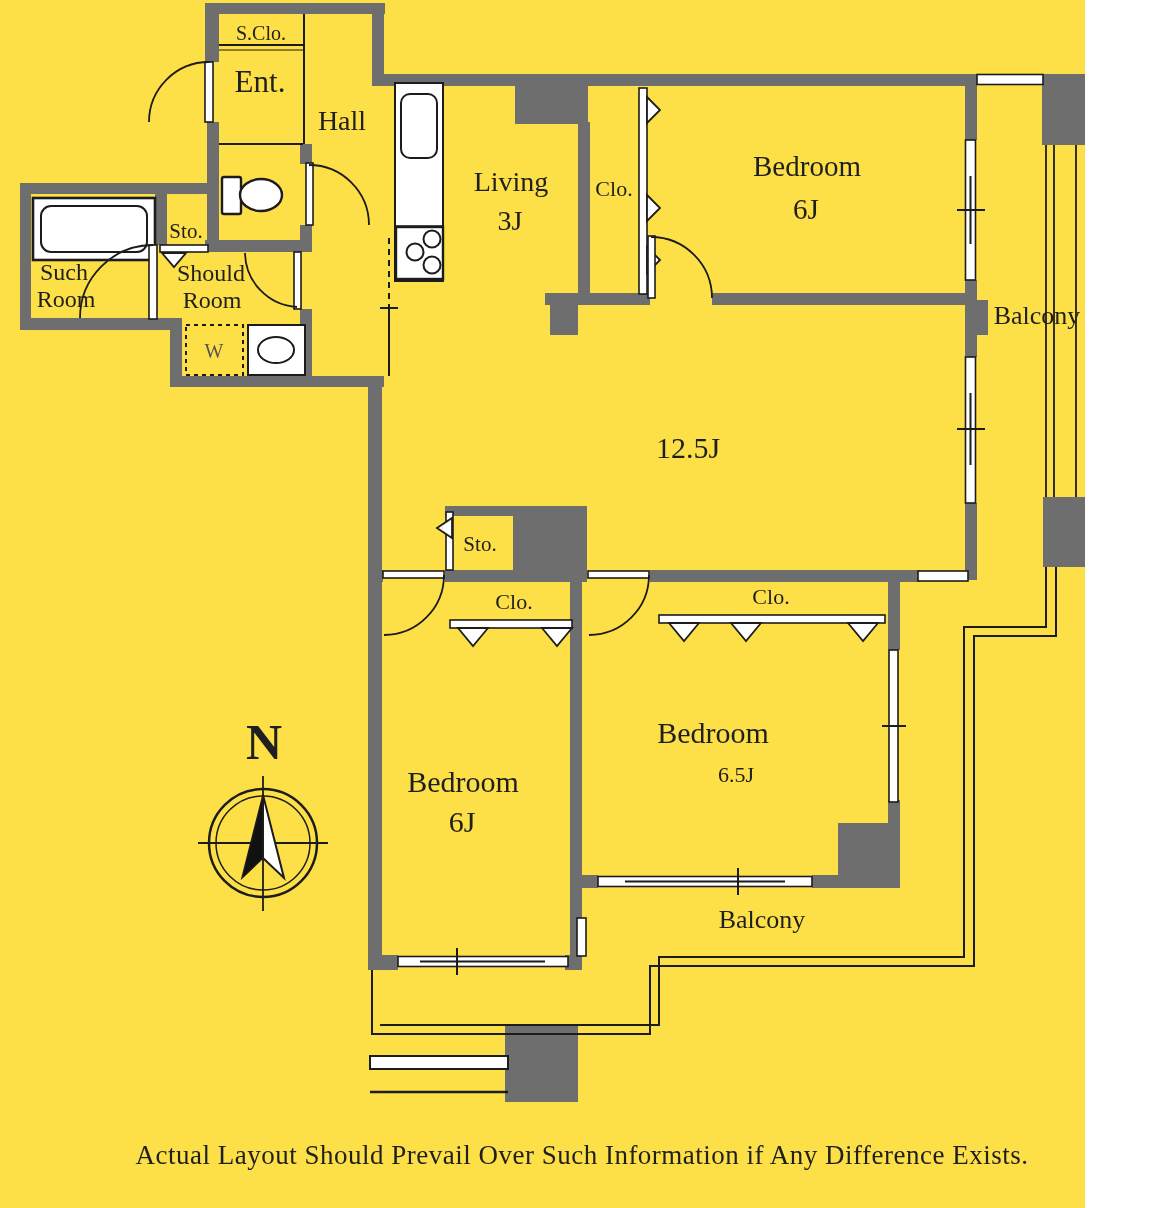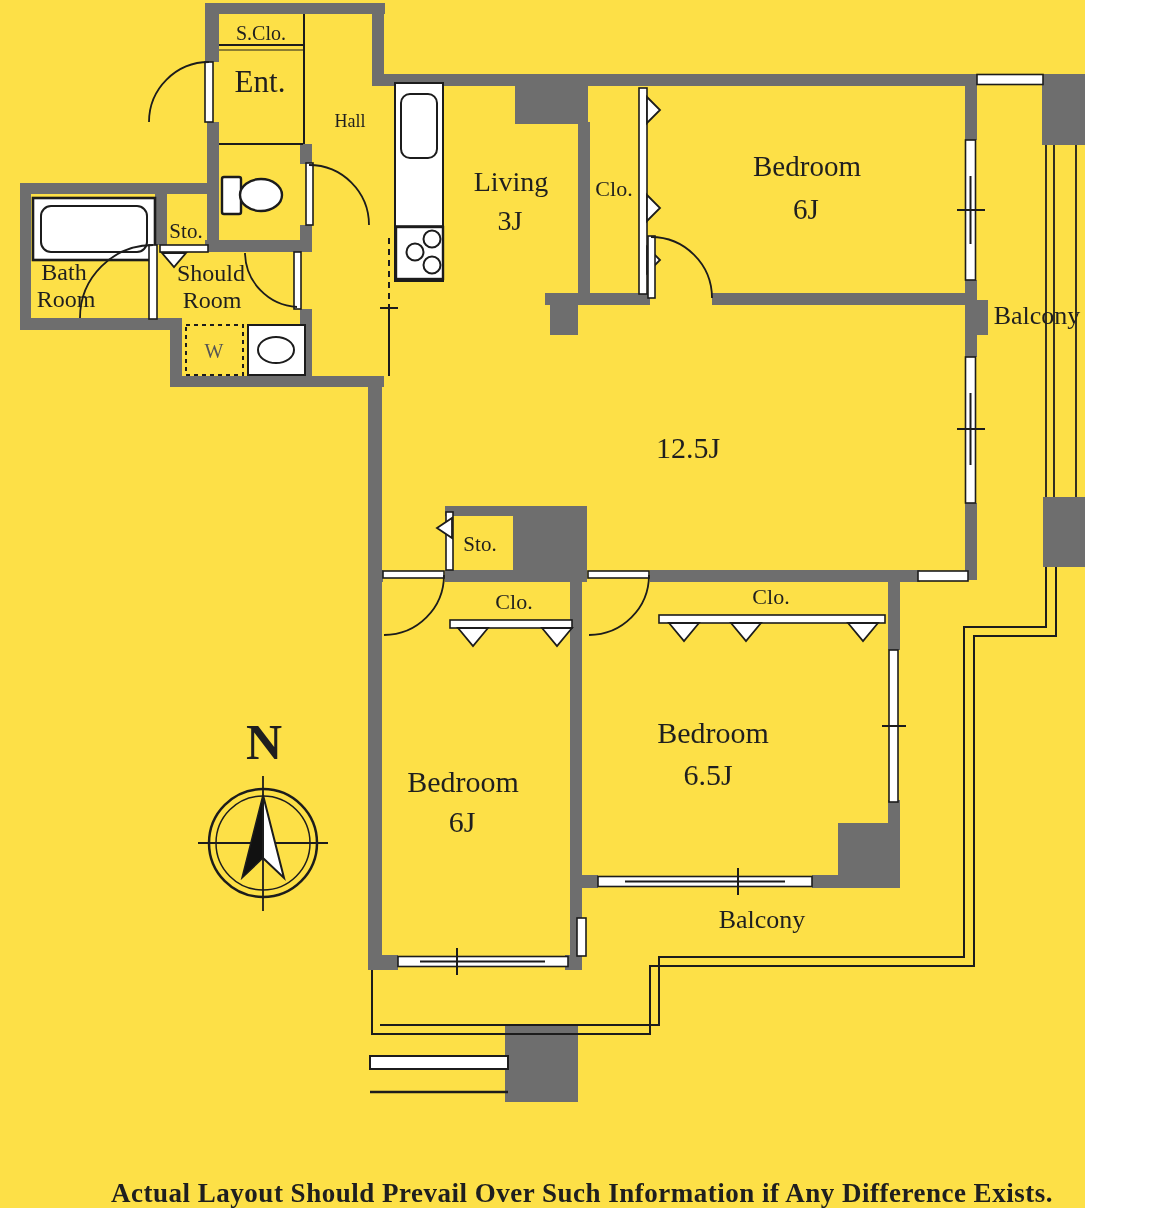--- a/index.html
+++ b/index.html
@@ -217,38 +217,38 @@
       <circle cx="263" cy="843" r="47" stroke-width="1.5"></circle>
       <line x1="198" y1="843" x2="328" y2="843" stroke-width="1.8"></line>
       <line x1="263" y1="776" x2="263" y2="911" stroke-width="1.8"></line>
       <path d="M 263,795 L 242,878 L 263,858 Z" fill="#111111" stroke-width="1.5"></path>
       <path d="M 263,795 L 284,878 L 263,858 Z" fill="#ffffff" stroke-width="2"></path>
     </g>
   </svg>
 
   <div class="lbl" style="left:261px;top:33px;font-size:20px">S.Clo.</div>
   <div class="lbl" style="left:260px;top:81px;font-size:31px">Ent.</div>
-  <div class="lbl" style="left:350px;top:121px;font-size:18px">Hall</div>
+  <div class="lbl" style="left:342px;top:121px;font-size:28px">Hall</div>
   <div class="lbl" style="left:511px;top:182px;font-size:28px">Living</div>
   <div class="lbl" style="left:510px;top:221px;font-size:28px">3J</div>
   <div class="lbl" style="left:614px;top:189px;font-size:22px">Clo.</div>
   <div class="lbl" style="left:807px;top:166px;font-size:29px">Bedroom</div>
   <div class="lbl" style="left:806px;top:209px;font-size:29px">6J</div>
   <div class="lbl" style="left:1037px;top:316px;font-size:26px">Balcony</div>
   <div class="lbl" style="left:688px;top:448px;font-size:30px">12.5J</div>
-  <div class="lbl" style="left:64px;top:272px;font-size:24px">Bath</div>
+  <div class="lbl" style="left:64px;top:272px;font-size:24px">Such</div>
   <div class="lbl" style="left:66px;top:299px;font-size:24px">Room</div>
   <div class="lbl" style="left:186px;top:231px;font-size:21px">Sto.</div>
   <div class="lbl" style="left:211px;top:273px;font-size:24px">Should</div>
   <div class="lbl" style="left:212px;top:300px;font-size:24px">Room</div>
   <div class="lbl" style="left:214px;top:351px;font-size:20px;color:#555">W</div>
   <div class="lbl" style="left:480px;top:544px;font-size:21px">Sto.</div>
   <div class="lbl" style="left:514px;top:602px;font-size:22px">Clo.</div>
   <div class="lbl" style="left:771px;top:597px;font-size:22px">Clo.</div>
   <div class="lbl" style="left:463px;top:782px;font-size:30px">Bedroom</div>
   <div class="lbl" style="left:462px;top:822px;font-size:30px">6J</div>
   <div class="lbl" style="left:713px;top:733px;font-size:30px">Bedroom</div>
-  <div class="lbl" style="left:708px;top:775px;font-size:30px">6.5J</div>
+  <div class="lbl" style="left:736px;top:775px;font-size:22px">6.5J</div>
   <div class="lbl" style="left:762px;top:920px;font-size:26px">Balcony</div>
   <div class="lbl" style="left:264px;top:742px;font-size:50px;font-weight:bold">N</div>
-  <div class="lbl" style="left:582px;top:1193px;font-size:27px;font-weight:700;letter-spacing:0.5px">Actual Layout Should Prevail Over Such Information if Any Difference Exists.</div>
+  <div class="lbl" style="left:582px;top:1155px;font-size:27px;font-weight:400;letter-spacing:0.5px">Actual Layout Should Prevail Over Such Information if Any Difference Exists.</div>
 
 </div>
 
 </body></html>

